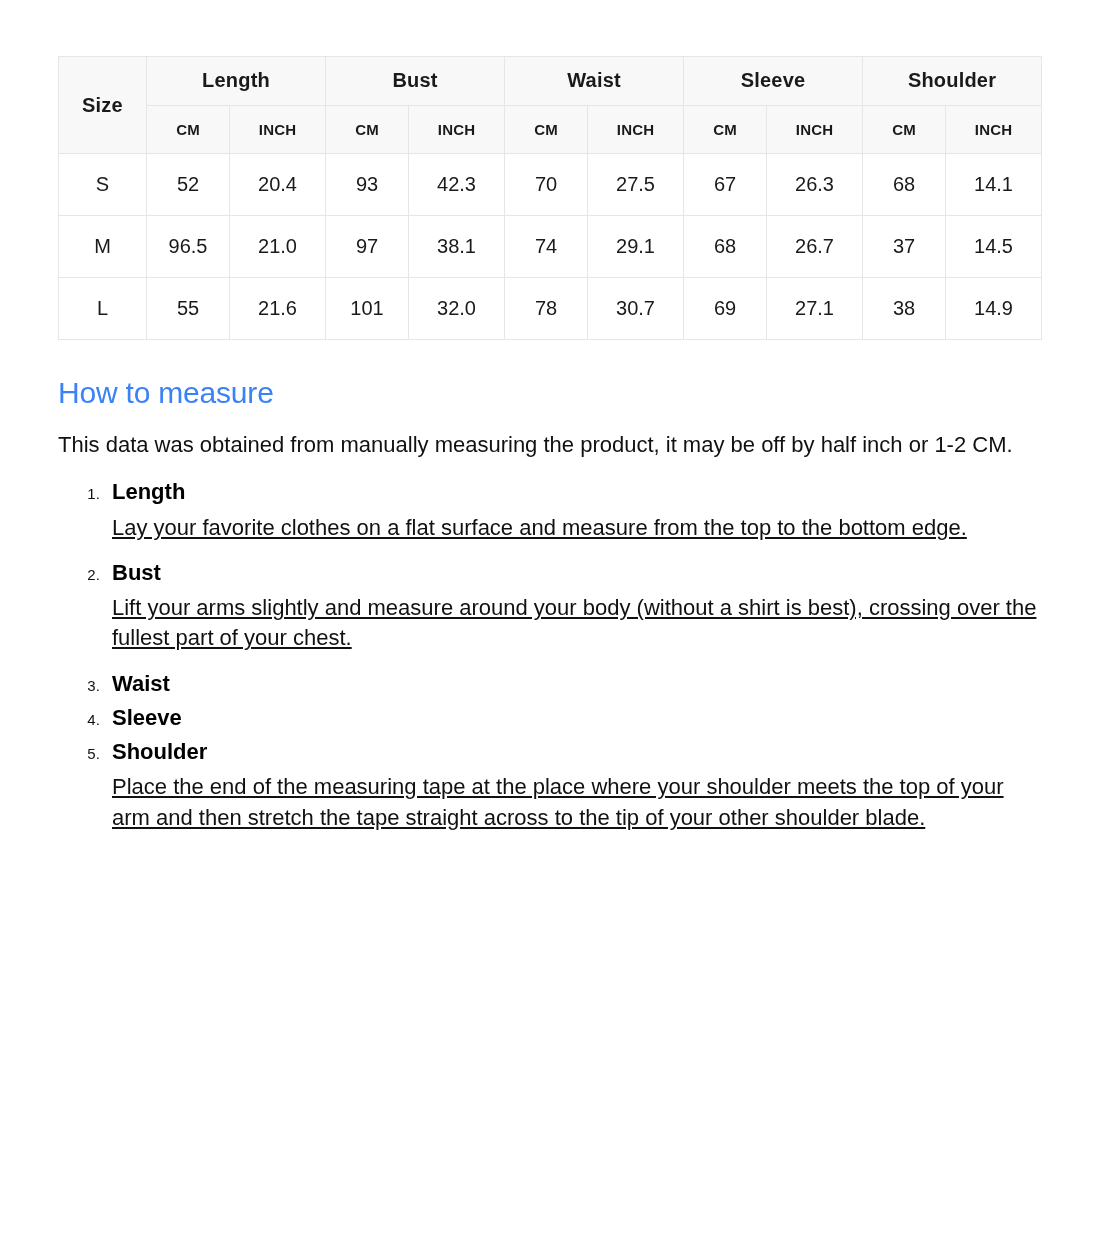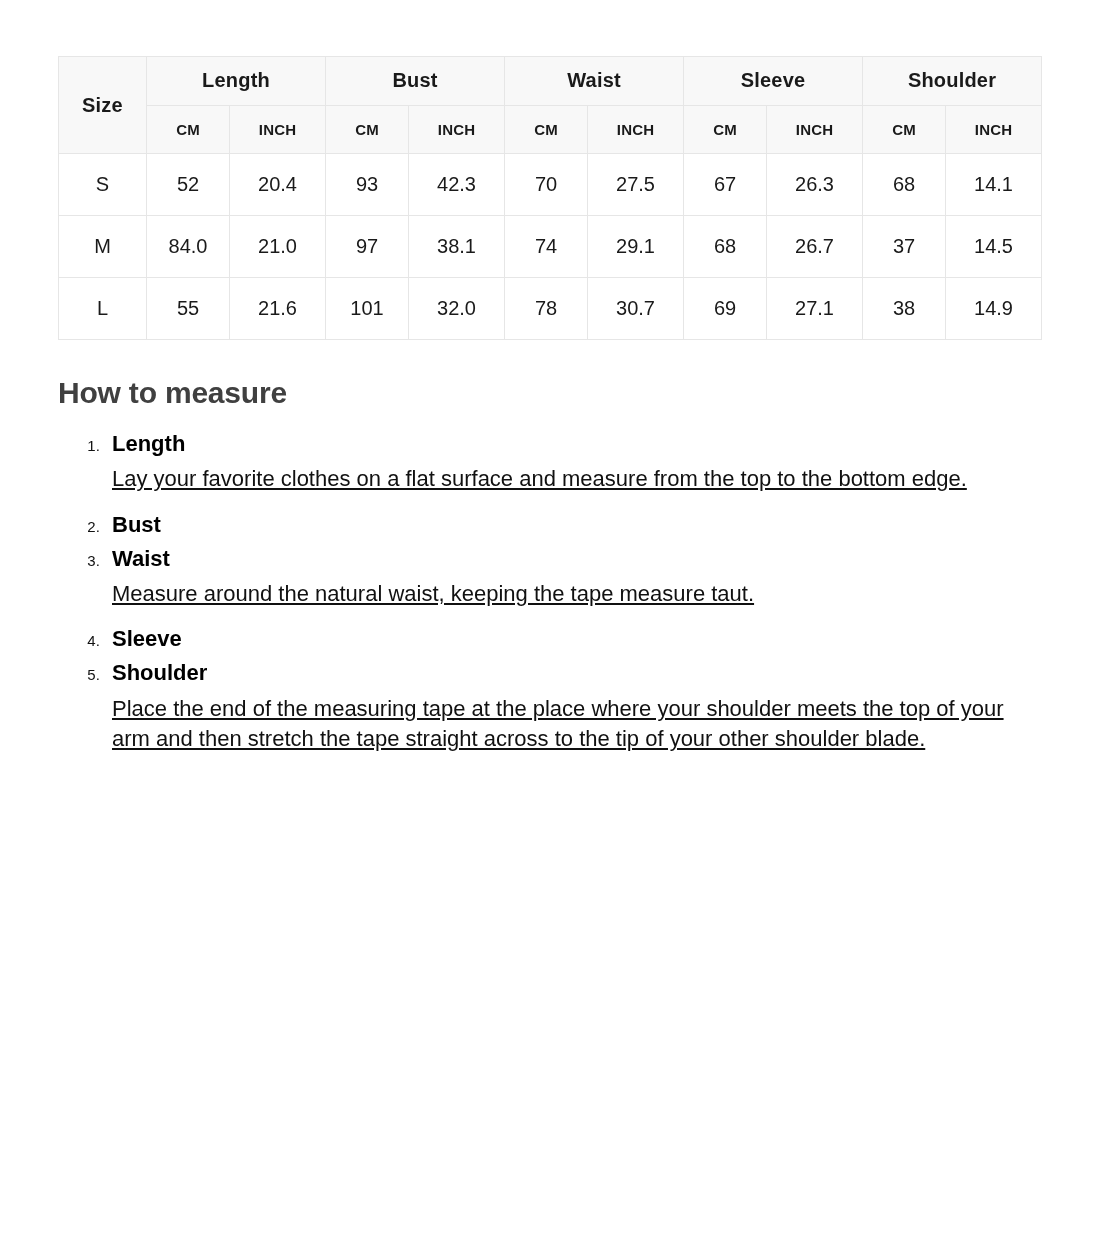--- a/index.html
+++ b/index.html
@@ -62,22 +62,22 @@
   td.size-cell { font-size: 20px; }
 
   
   col.c-size  { width: 88px; }
   col.c-cm    { width: 83px; }
   col.c-inch  { width: 96px; }
 
   
   h2.section-title {
     font-size: 30px;
-    font-weight: bold;
-    color: #404040;
+    font-weight: normal;
+    color: #3b82f6;
     margin: 36px 0 20px 0;
     letter-spacing: -0.2px;
   }
 
   p.intro {
     font-size: 22px;
     line-height: 1.38;
     color: #111111;
     margin: 0 0 14px 0;
     max-width: 982px;
@@ -169,21 +169,21 @@
         <td>42.3</td>
         <td>70</td>
         <td>27.5</td>
         <td>67</td>
         <td>26.3</td>
         <td>68</td>
         <td>14.1</td>
       </tr>
       <tr>
         <td class="size-cell">M</td>
-        <td>84.0</td>
+        <td>96.5</td>
         <td>21.0</td>
         <td>97</td>
         <td>38.1</td>
         <td>74</td>
         <td>29.1</td>
         <td>68</td>
         <td>26.7</td>
         <td>37</td>
         <td>14.5</td>
       </tr>
@@ -198,32 +198,33 @@
         <td>69</td>
         <td>27.1</td>
         <td>38</td>
         <td>14.9</td>
       </tr>
     </tbody>
   </table>
 
   <h2 class="section-title">How to measure</h2>
 
+  <p class="intro">This data was obtained from manually measuring the product, it may be off by half inch or 1-2 CM.</p>
 
   <ol class="steps">
     <li>
       <span class="step-title">Length</span>
       <span class="step-body">Lay your favorite clothes on a flat surface and measure from the top to the bottom edge.</span>
     </li>
     <li>
       <span class="step-title">Bust</span>
+      <span class="step-body">Lift your arms slightly and measure around your body (without a shirt is best), crossing over the fullest part of your chest.</span>
     </li>
     <li>
       <span class="step-title">Waist</span>
-      <span class="step-body">Measure around the natural waist, keeping the tape measure taut.</span>
     </li>
     <li>
       <span class="step-title">Sleeve</span>
     </li>
     <li>
       <span class="step-title">Shoulder</span>
       <span class="step-body">Place the end of the measuring tape at the place where your shoulder meets the top of your arm and then stretch the tape straight across to the tip of your other shoulder blade.</span>
     </li>
   </ol>
 

